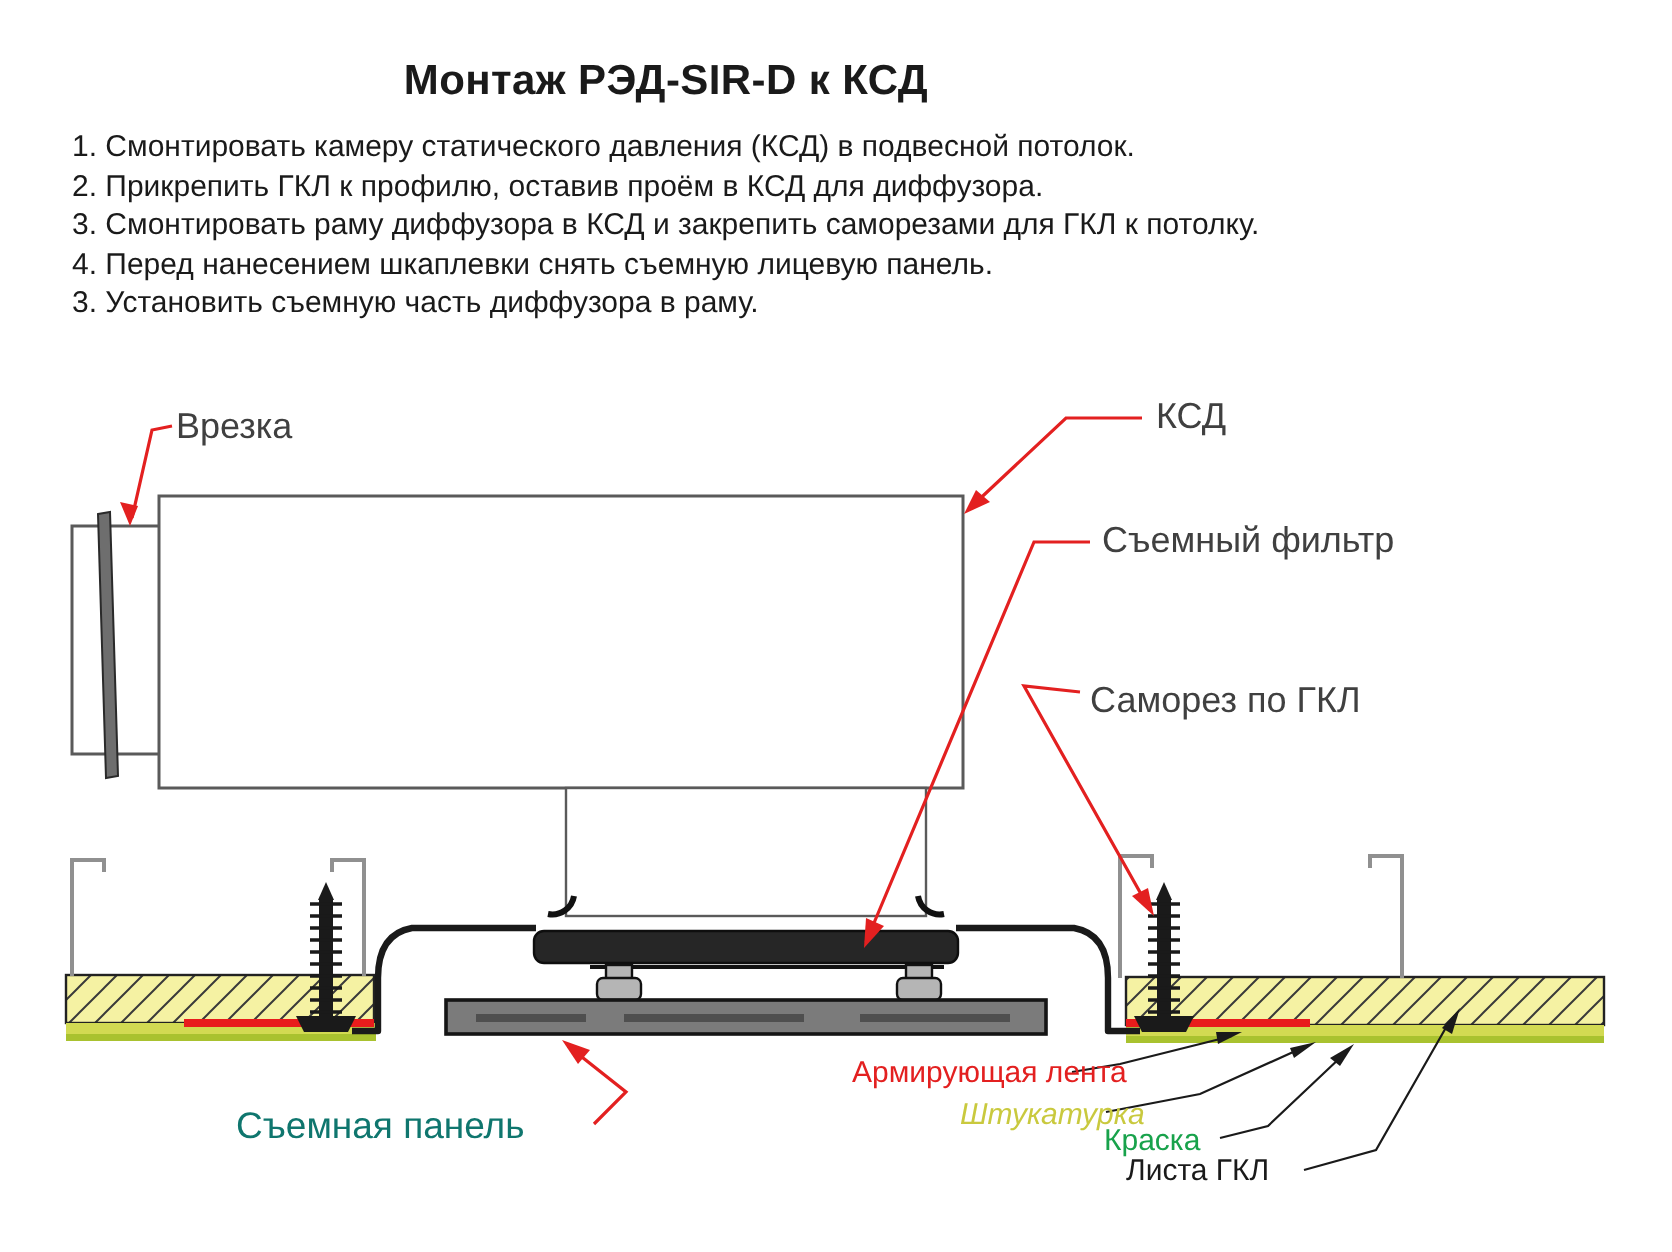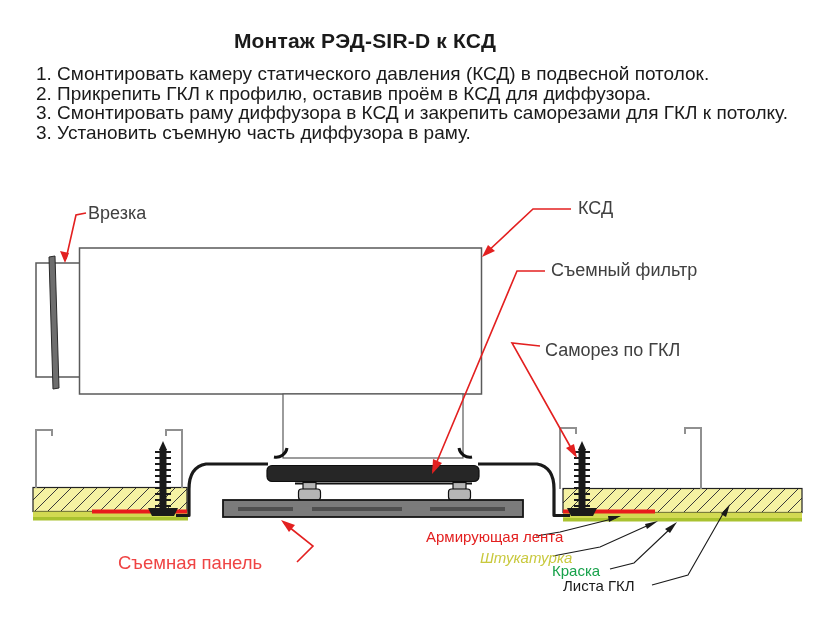--- a/index.html
+++ b/index.html
@@ -3,26 +3,26 @@
 <meta charset="utf-8">
 <style>
   html,body{margin:0;padding:0;}
   body{
     width:836px;height:626px;position:relative;background:#ffffff;
     font-family:"Liberation Sans",sans-serif;color:#1a1a1a;overflow:hidden;
   }
   .abs{position:absolute;}
   .title{
     left:0;top:29px;width:666px;text-align:center;
-    font-size:21px;font-weight:bold;letter-spacing:.2px;margin-left:32px;
+    font-size:21px;font-weight:bold;letter-spacing:.2px;
   }
-  .steps{left:36px;top:64px;font-size:19px;line-height:19.6px;}
+  .steps{left:36px;top:64px;font-size:15px;line-height:19.6px;}
   .callout{white-space:nowrap;}
   .red{color:#404040;font-size:18px;}
-  .red-big{color:#ef4444;font-size:18.5px;}
+  .red-big{color:#0f766e;font-size:18.5px;}
   .red-sm{color:#e32020;font-size:15px;margin-left:43px;}
   .olive{color:#c9c93e;font-size:15px;}
   .green{color:#18a24b;font-size:15px;}
   .black-sm{color:#1a1a1a;font-size:15px;}
   svg{position:absolute;left:0;top:0;}
 </style>
 </head>
 <body>
 
 <svg width="836" height="626" viewBox="0 0 836 626">
@@ -115,20 +115,21 @@
     <polygon points="730,504 726,517 721,514"></polygon>
   </g>
 </svg>
 
 <div class="abs title">Монтаж РЭД-SIR-D к КСД</div>
 
 <div class="abs steps">
   <div>1. Смонтировать камеру статического давления (КСД) в подвесной потолок.</div>
   <div>2. Прикрепить ГКЛ к профилю, оставив проём в КСД для диффузора.</div>
   <div>3. Смонтировать раму диффузора в КСД и закрепить саморезами для ГКЛ к потолку.</div>
+  <div>4. Перед нанесением шкаплевки снять съемную лицевую панель.</div>
   <div>3. Установить съемную часть диффузора в раму.</div>
 </div>
 
 <div class="abs callout red" style="left:88px;top:203px;">Врезка</div>
 <div class="abs callout red" style="left:578px;top:198px;">КСД</div>
 <div class="abs callout red" style="left:551px;top:260px;">Съемный фильтр</div>
 <div class="abs callout red" style="left:545px;top:340px;">Саморез по ГКЛ</div>
 <div class="abs callout red-big" style="left:118px;top:552px;">Съемная панель</div>
 <div class="abs callout red-sm" style="left:383px;top:528px;">Армирующая лента</div>
 <div class="abs callout olive" style="left:480px;top:549px;font-style:italic;">Штукатурка</div>

